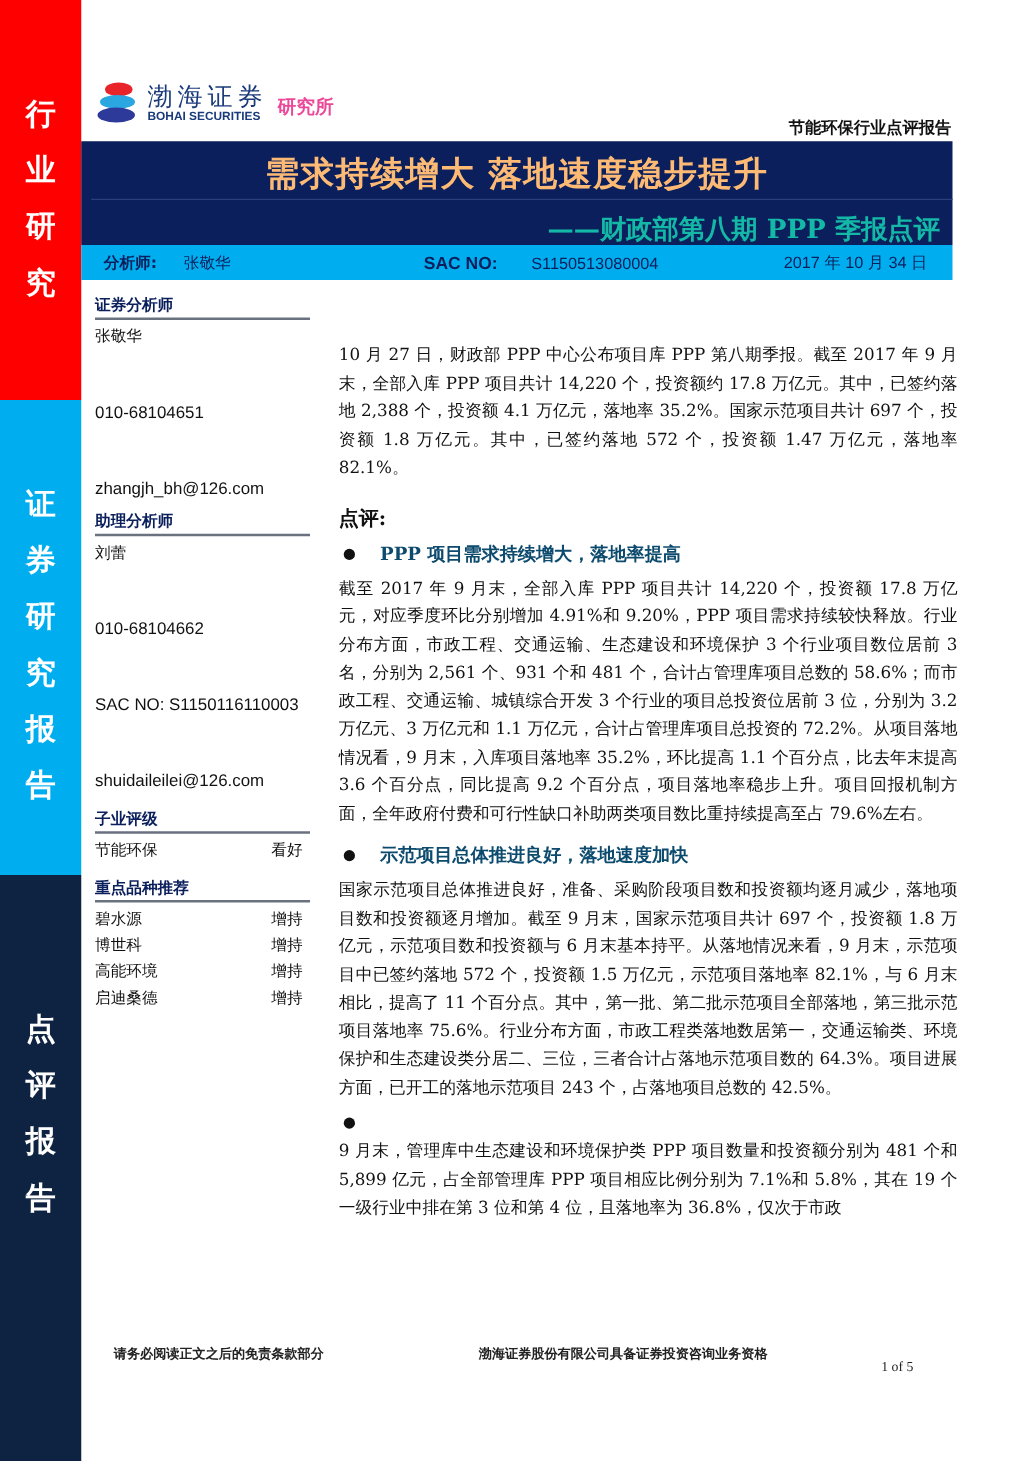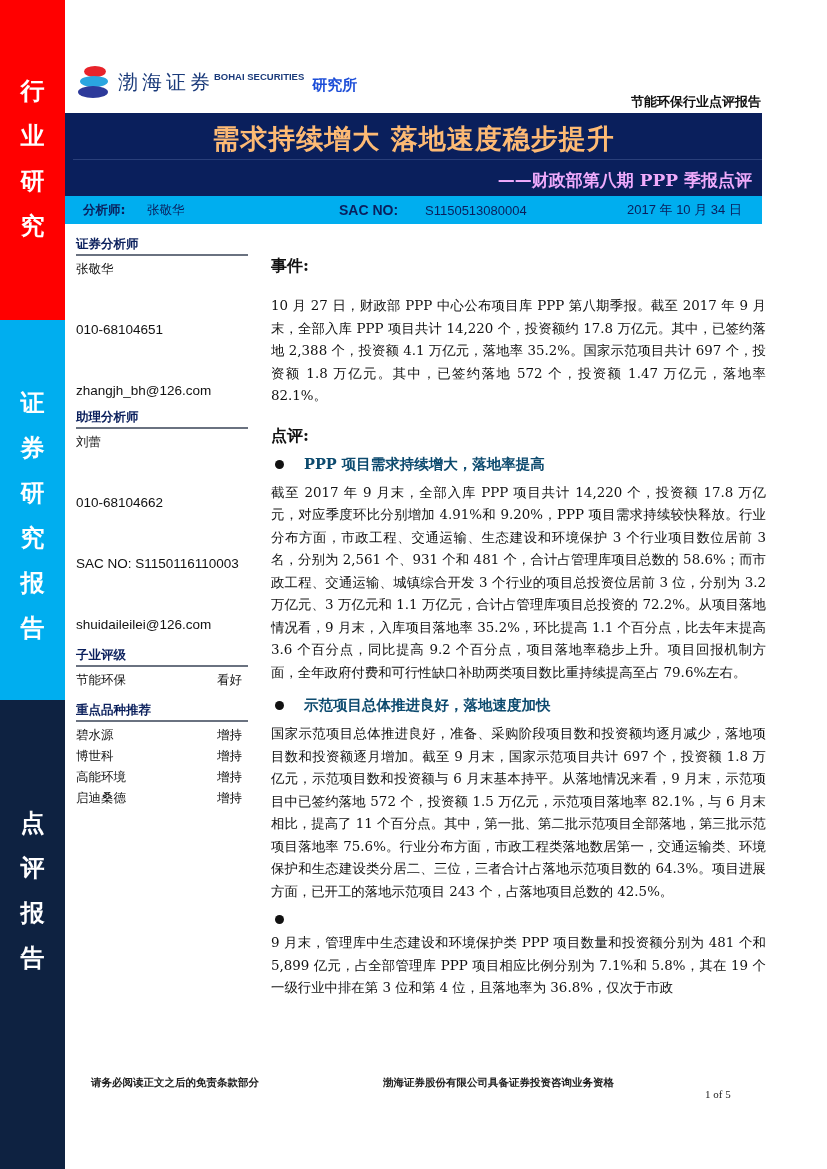--- a/index.html
+++ b/index.html
@@ -12,31 +12,31 @@
   .band-cyan { top: 320px; height: 380px; background: #00aeef; padding-top: 60px; }
   .band-navy { top: 700px; height: 469px; background: #0e2241; padding-top: 100px; }
   .band-char { color: #fff; font-family: "DejaVu Serif", serif; font-weight: bold; font-size: 24px; line-height: 45px; height: 45px; }
 
   
   .logo { position: absolute; left: 78px; top: 62px; display: flex; align-items: center; height: 40px; }
   .logo-mark { width: 32px; height: 36px; position: relative; margin-right: 8px; }
   .logo-mark .m1 { position: absolute; left: 6px; top: 2px; width: 22px; height: 11px; border-radius: 50%; background: #e8232a; }
   .logo-mark .m2 { position: absolute; left: 2px; top: 12px; width: 28px; height: 11px; border-radius: 50%; background: #2aa6e0; }
   .logo-mark .m3 { position: absolute; left: 0px; top: 22px; width: 30px; height: 12px; border-radius: 50%; background: #2d3a9a; }
-  .logo-text { display: flex; flex-direction: row; }
+  .logo-text { display: flex; flex-direction: column; }
   .logo-cn { font-family: "DejaVu Serif", serif; font-size: 20px; color: #1a3a7a; letter-spacing: 4px; line-height: 22px; }
   .logo-en { font-family: "Liberation Sans", sans-serif; font-weight: bold; font-size: 9.5px; color: #1a3a7a; line-height: 11px; }
-  .logo-inst { font-family: "DejaVu Sans", sans-serif; font-weight: bold; font-size: 15px; color: #1d4ed8; margin-left: 8px; margin-top: 6px; }
+  .logo-inst { font-family: "DejaVu Sans", sans-serif; font-weight: bold; font-size: 15px; color: #ec4899; margin-left: 8px; margin-top: 6px; }
 
   .report-type { position: absolute; right: 66px; top: 93px; font-family: "DejaVu Sans", sans-serif; font-weight: bold; font-size: 13px; color: #111; }
 
   
   .title-block { position: absolute; left: 65px; top: 113px; width: 697px; height: 83px; background: #0a1f5c; }
   .title-main { position: absolute; left: 0; right: 0; top: 8px; text-align: center; color: #fdba74; font-weight: bold; font-size: 27px; letter-spacing: 1px; }
-  .title-sub { position: absolute; right: 10px; top: 56px; color: #f0abfc; font-weight: bold; font-size: 17px; }
+  .title-sub { position: absolute; right: 10px; top: 56px; color: #14b8a6; font-weight: bold; font-size: 21px; }
   .title-divider { position: absolute; left: 8px; right: 0; top: 46px; height: 1px; background: #2a3f7a; }
 
   
   .analyst-bar { position: absolute; left: 65px; top: 196px; width: 697px; height: 28px; background: #00aeef; display: flex; align-items: center; font-size: 12.5px; }
   .ab-label { font-family: "DejaVu Sans", sans-serif; font-weight: bold; color: #0a1f5c; padding-left: 18px; width: 78px; }
   .ab-name { color: #0a1f5c; width: 196px; padding-left: 4px; }
   .ab-sac { font-family: "Liberation Sans", sans-serif; font-weight: bold; font-size: 14px; color: #0a1f5c; width: 80px; }
   .ab-sacno { font-family: "Liberation Sans", sans-serif; font-size: 13px; color: #0a1f5c; width: 208px; padding-left: 6px; }
   .ab-date { font-family: "Liberation Sans", sans-serif; font-size: 13px; color: #0a1f5c; }
 
@@ -146,21 +146,20 @@
     <span>高能环境</span>
     <span>增持</span>
   </div>
   <div class="side-row">
     <span>启迪桑德</span>
     <span>增持</span>
   </div>
 </div>
 
 <div class="main">
-  <div class="sec-h">事件:</div>
   <div style="height:18px"></div>
   <p class="para">10 月 27 日，财政部 PPP 中心公布项目库 PPP 第八期季报。截至 2017 年 9 月末，全部入库 PPP 项目共计 14,220 个，投资额约 17.8 万亿元。其中，已签约落地 2,388 个，投资额 4.1 万亿元，落地率 35.2%。国家示范项目共计 697 个，投资额 1.8 万亿元。其中，已签约落地 572 个，投资额 1.47 万亿元，落地率 82.1%。</p>
   <div style="height:18px"></div>
   <div class="sec-h">点评:</div>
   <div style="height:8px"></div>
 
   <div class="bullet-h">
     <span class="bullet-dot"></span>
     <span>PPP 项目需求持续增大，落地率提高</span>
   </div>

